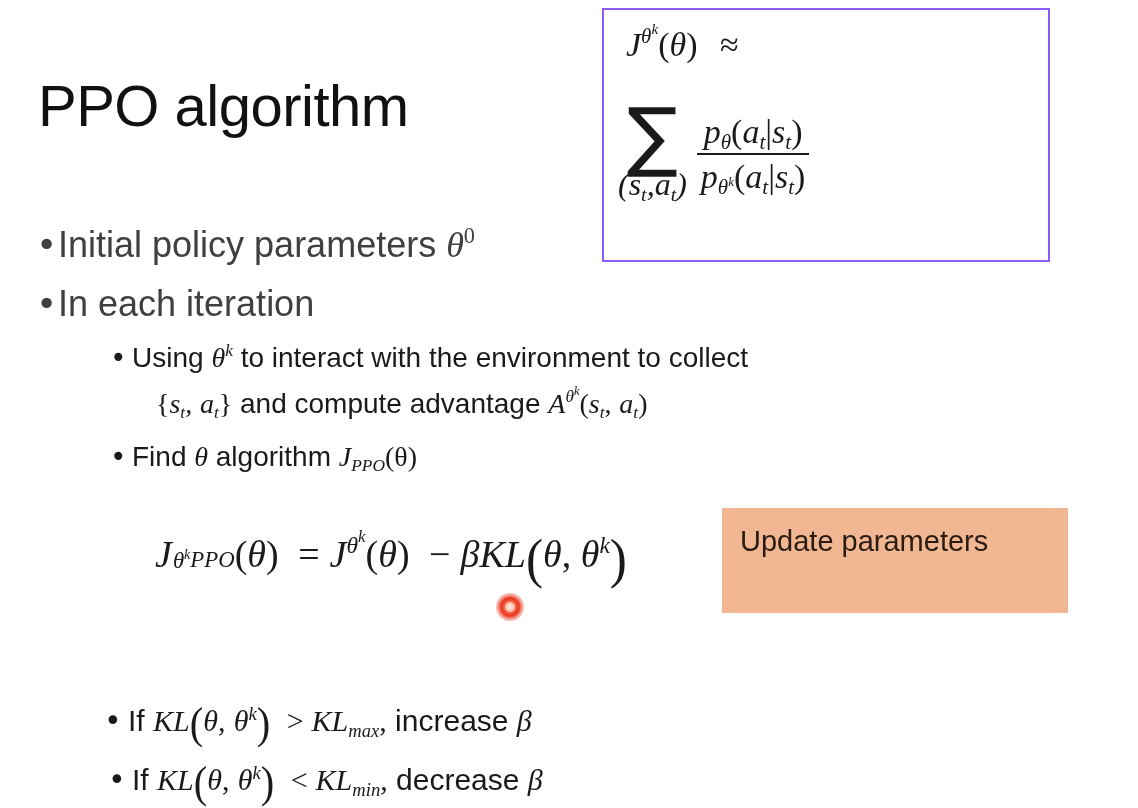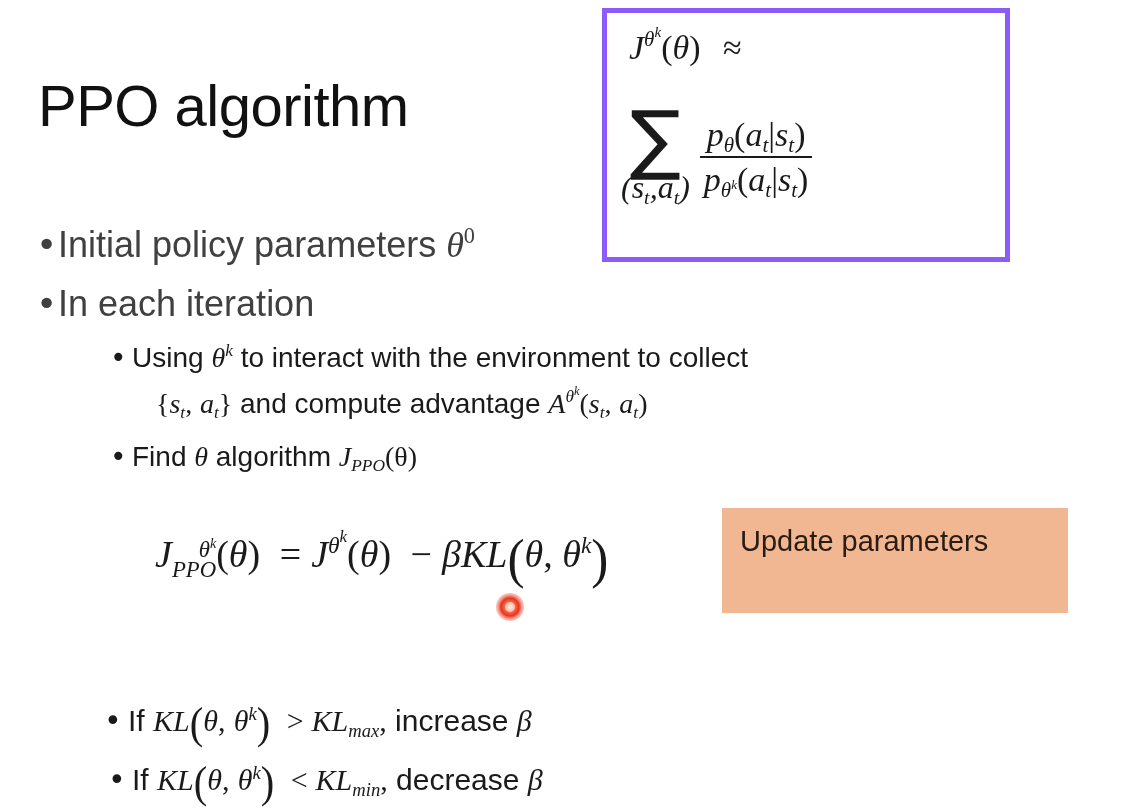--- a/index.html
+++ b/index.html
@@ -27,23 +27,23 @@
     letter-spacing: -0.5px;
     color: #111111;
     white-space: nowrap;
   }
 
   
   .formula-box {
     position: absolute;
     left: 602px;
     top: 8px;
-    width: 408px;
+    width: 448px;
     height: 254px;
-    border: 5px solid #8b5cf6;
+    border: 2px solid #8b5cf6;
     background: #ffffff;
     box-sizing: border-box;
   }
   .formula-box-inner {
     position: relative;
     width: 100%;
     height: 100%;
   }
   .fb-line1 {
     position: absolute;
@@ -152,22 +152,21 @@
   
   .main-eq {
     position: absolute;
     left: 155px;
     top: 529px;
     font-size: 38px;
     white-space: nowrap;
   }
   .stacked {
     display: inline-flex;
-    flex-direction: column;
-    align-items: flex-end;
+    align-items: center;
     vertical-align: middle;
     line-height: 1;
     position: relative;
     top: 2px;
   }
   .stacked .s-up {
     font-size: 0.60em;
     margin-bottom: -2px;
     margin-left: 1px;
   }

